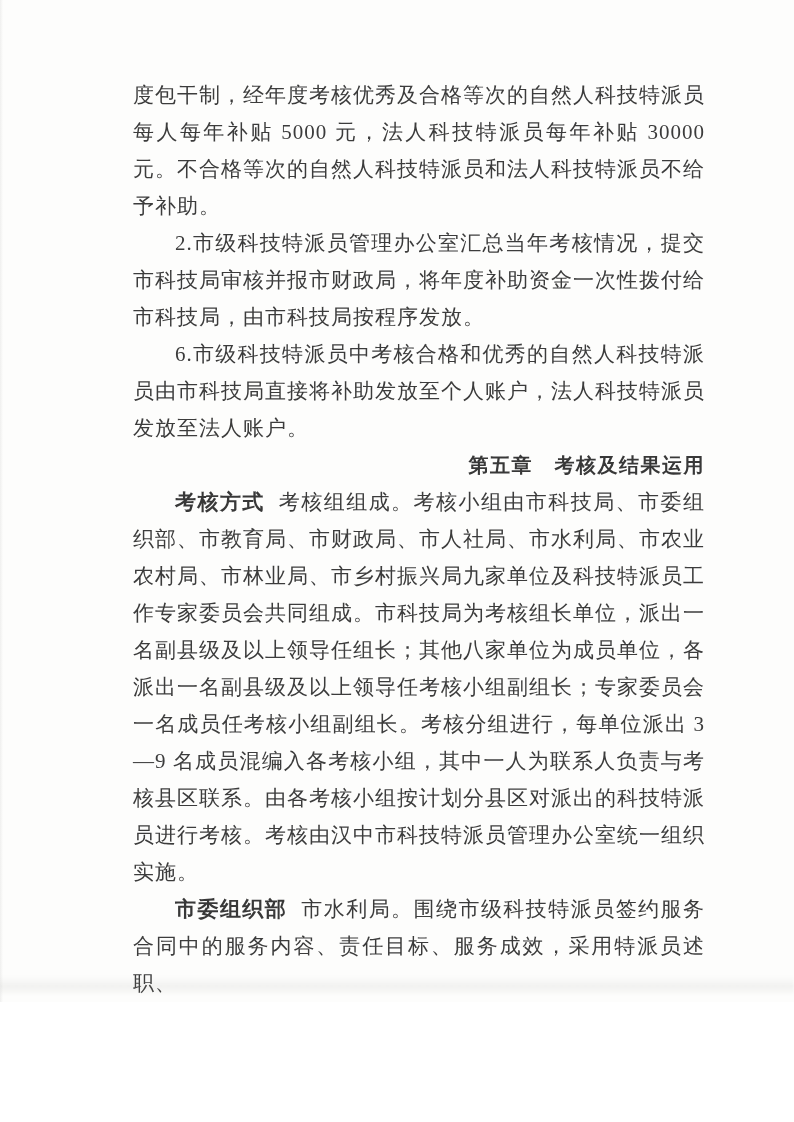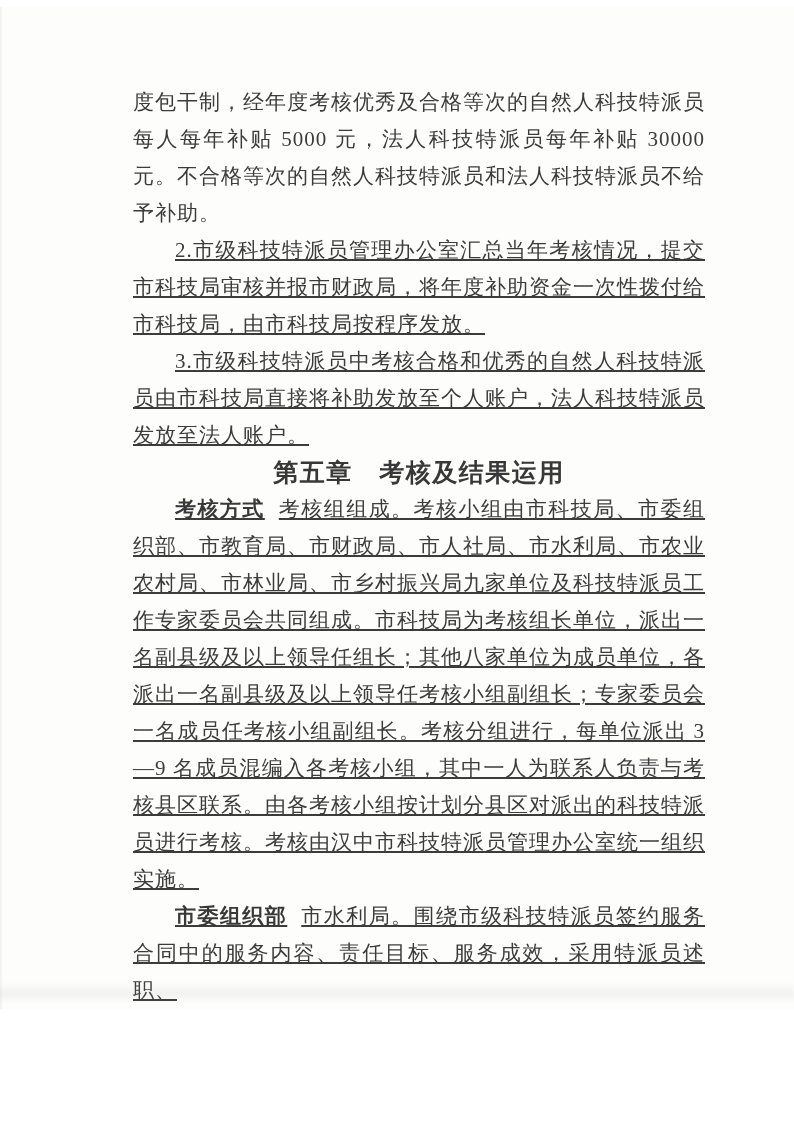--- a/index.html
+++ b/index.html
@@ -4,21 +4,21 @@
 <style>
   html, body {
     margin: 0;
     padding: 0;
     background: #ffffff;
   }
   .page {
     position: relative;
     width: 794px;
     height: 1002px;
-    margin: 7px auto;
+    margin: 0 auto;
     background: #fdfdfc;
     overflow: hidden;
     font-family: "Liberation Serif", "DejaVu Serif", serif;
     color: #3c3c3c;
   }
   
   .scan-smudge {
     position: absolute;
     left: 0;
     bottom: 8px;
@@ -47,28 +47,27 @@
     line-height: 37px;
     letter-spacing: 1px;
     text-align: justify;
     text-justify: inter-ideograph;
   }
   .para {
     margin: 0;
   }
   .para.indent {
     text-indent: 2em;
-    text-decoration: underline;
   }
   .chapter {
     margin: 0;
-    font-size: 25px;
+    font-size: 20px;
     line-height: 37px;
     font-weight: bold;
-    text-align: center;
+    text-align: right;
     text-indent: 0;
     letter-spacing: 1.5px;
     color: #383838;
   }
   .lead {
     font-weight: bold;
     margin-right: 14px;
     color: #383838;
   }
   .page-number {
@@ -87,21 +86,21 @@
 <body>
 
 <div class="page">
   <div class="scan-edge-left"></div>
 
   <div class="doc">
     <p class="para">度包干制，经年度考核优秀及合格等次的自然人科技特派员每人每年补贴 5000 元，法人科技特派员每年补贴 30000 元。不合格等次的自然人科技特派员和法人科技特派员不给予补助。</p>
 
     <p class="para indent">2.市级科技特派员管理办公室汇总当年考核情况，提交市科技局审核并报市财政局，将年度补助资金一次性拨付给市科技局，由市科技局按程序发放。</p>
 
-    <p class="para indent">3.市级科技特派员中考核合格和优秀的自然人科技特派员由市科技局直接将补助发放至个人账户，法人科技特派员发放至法人账户。</p>
+    <p class="para indent">6.市级科技特派员中考核合格和优秀的自然人科技特派员由市科技局直接将补助发放至个人账户，法人科技特派员发放至法人账户。</p>
 
     <h2 class="chapter">第五章　考核及结果运用</h2>
 
     <p class="para indent">
       <span class="lead">考核方式</span><span>考核组组成。考核小组由市科技局、市委组织部、市教育局、市财政局、市人社局、市水利局、市农业农村局、市林业局、市乡村振兴局九家单位及科技特派员工作专家委员会共同组成。市科技局为考核组长单位，派出一名副县级及以上领导任组长；其他八家单位为成员单位，各派出一名副县级及以上领导任考核小组副组长；专家委员会一名成员任考核小组副组长。考核分组进行，每单位派出 3—9 名成员混编入各考核小组，其中一人为联系人负责与考核县区联系。由各考核小组按计划分县区对派出的科技特派员进行考核。考核由汉中市科技特派员管理办公室统一组织实施。</span>
     </p>
 
     <p class="para indent">
       <span class="lead">市委组织部</span><span>市水利局。围绕市级科技特派员签约服务合同中的服务内容、责任目标、服务成效，采用特派员述职、</span>
     </p>

